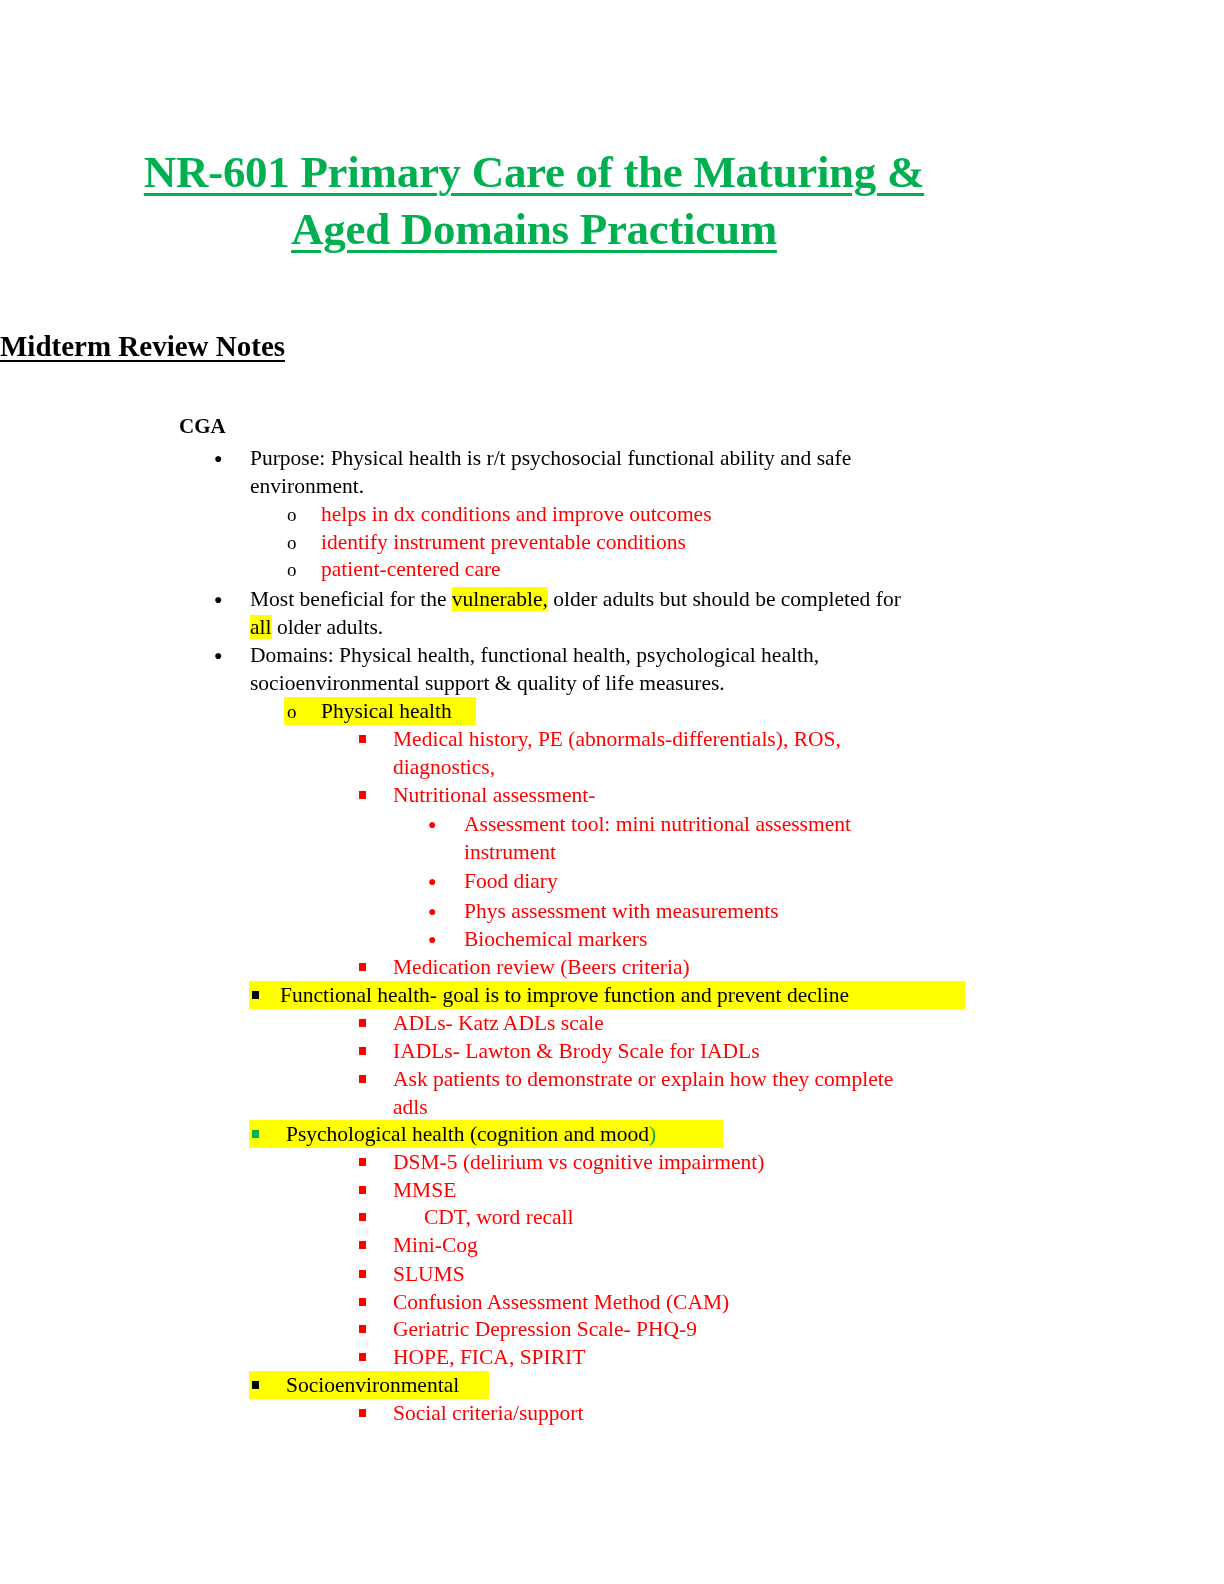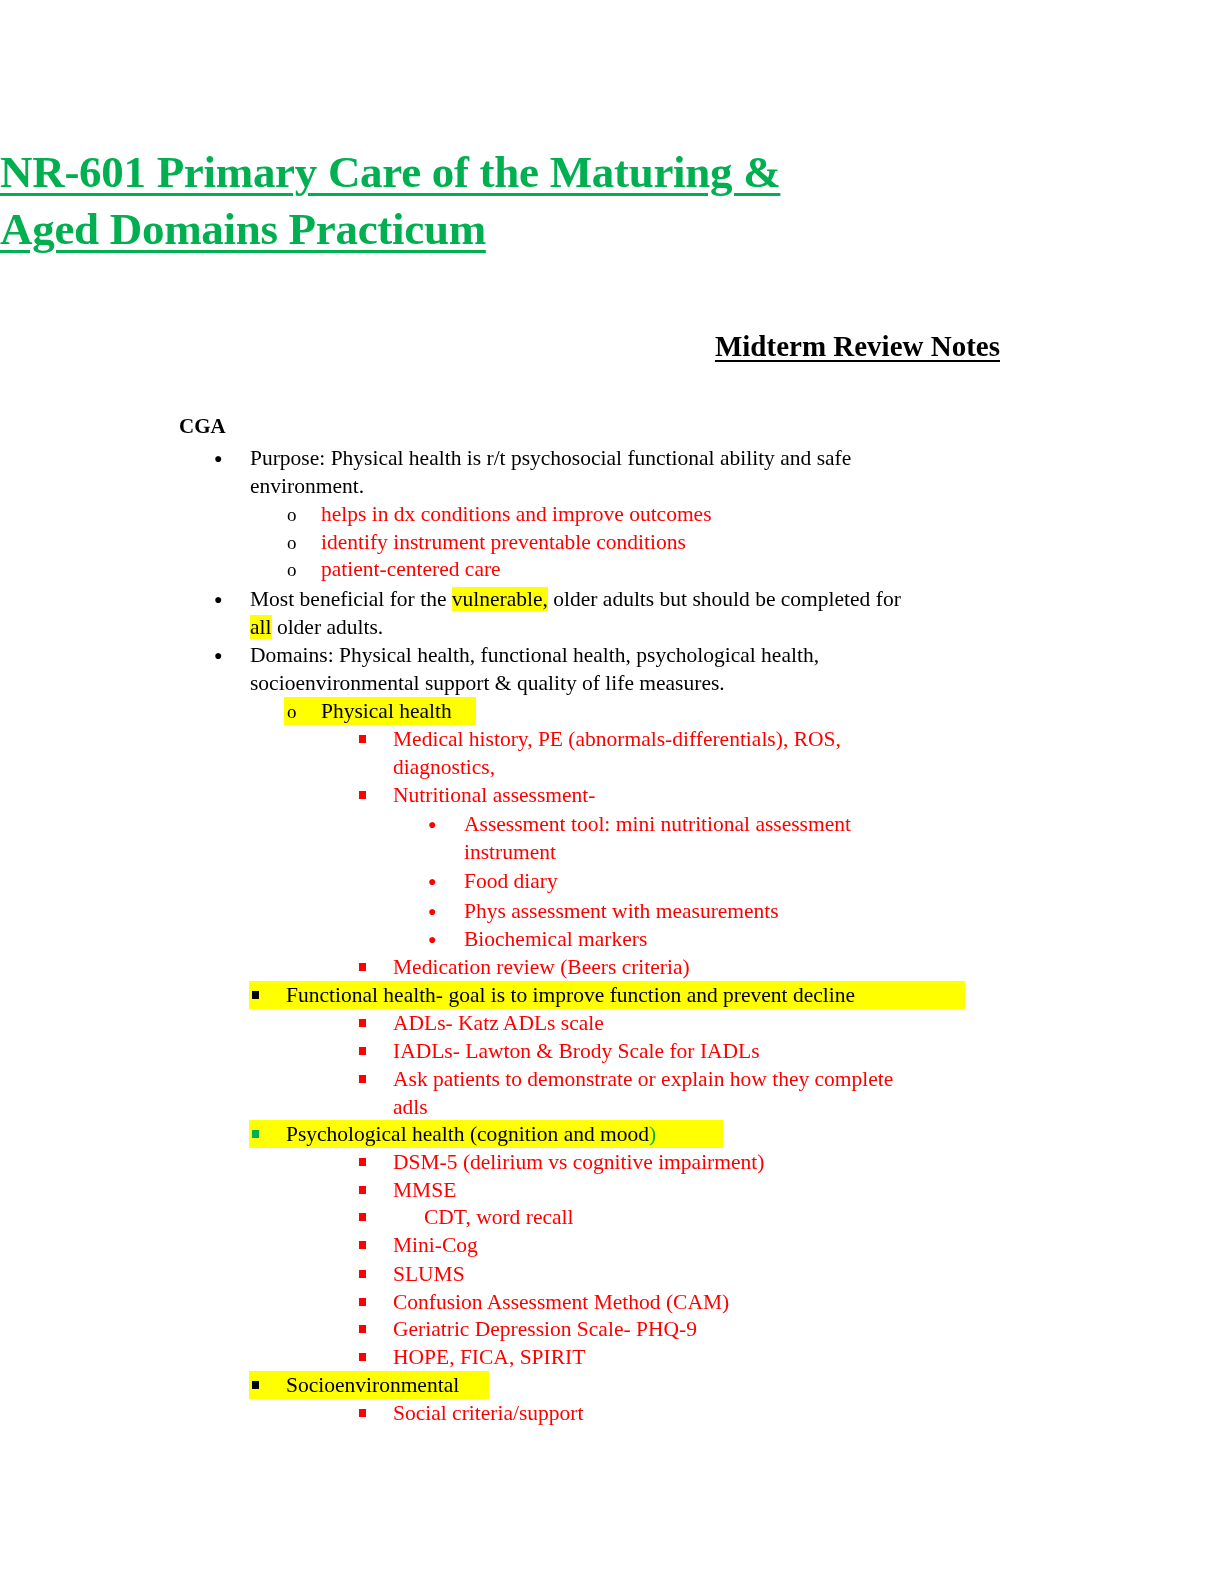--- a/index.html
+++ b/index.html
@@ -2,27 +2,27 @@
 <html><head>
   <meta charset="utf-8">
   <style>
     html, body { margin: 0; padding: 0; background: #ffffff; }
     body {
       width: 1224px; height: 1584px; position: relative; overflow: hidden;
       font-family: "Liberation Serif", "DejaVu Serif", serif;
       color: #000;
     }
     .title {
-      position: absolute; left: 0; width: 1068px; text-align: left;
+      position: absolute; left: 0; width: 1068px; text-align: center;
       color: #00b050; font-weight: bold; font-size: 45px;
       text-decoration: underline; text-decoration-thickness: 3px; text-underline-offset: 6px;
       letter-spacing: -0.3px;
     }
     .subtitle {
-      position: absolute; left: 0; width: 1000px; top: 330px; text-align: right;
+      position: absolute; left: 0; width: 1000px; top: 330px; text-align: left;
       font-weight: bold; font-size: 29px; text-decoration: underline;
       text-underline-offset: 4px;
     }
     .heading {
       position: absolute; left: 179px; top: 414px; font-weight: bold; font-size: 21px;
     }
     .line {
       position: absolute; font-size: 21.5px; line-height: 28px; white-space: nowrap;
     }
     .red { color: #ff0000; }
@@ -87,21 +87,21 @@
 <span class="bullet disc red" style="left:428px; top:897px;"></span>
 <div class="line red" style="left:464px; top:897px;">Phys assessment with measurements</div>
 <span class="bullet disc red" style="left:428px; top:925px;"></span>
 <div class="line red" style="left:464px; top:925px;">Biochemical markers</div>
 
 <div class="sq red-sq" style="left:359px; top:963px;"></div>
 <div class="line red" style="left:393px; top:953px;">Medication review (Beers criteria)</div>
 
 <div class="hlbar" style="left:249px; top:981px; width:716px;"></div>
 <div class="sq black-sq" style="left:252px; top:991px;"></div>
-<div class="line" style="left:286px; top:981px;">Functional health- goal is to improve function and prevent decline</div>
+<div class="line" style="left:280px; top:981px;">Functional health- goal is to improve function and prevent decline</div>
 
 <div class="sq red-sq" style="left:359px; top:1019px;"></div>
 <div class="line red" style="left:393px; top:1009px;">ADLs- Katz ADLs scale</div>
 <div class="sq red-sq" style="left:359px; top:1047px;"></div>
 <div class="line red" style="left:393px; top:1037px;">IADLs- Lawton &amp; Brody Scale for IADLs</div>
 <div class="sq red-sq" style="left:359px; top:1075px;"></div>
 <div class="line red" style="left:393px; top:1065px;">Ask patients to demonstrate or explain how they complete</div>
 <div class="line red" style="left:393px; top:1093px;">adls</div>
 
 <div class="hlbar" style="left:249px; top:1120px; width:474px;"></div>

